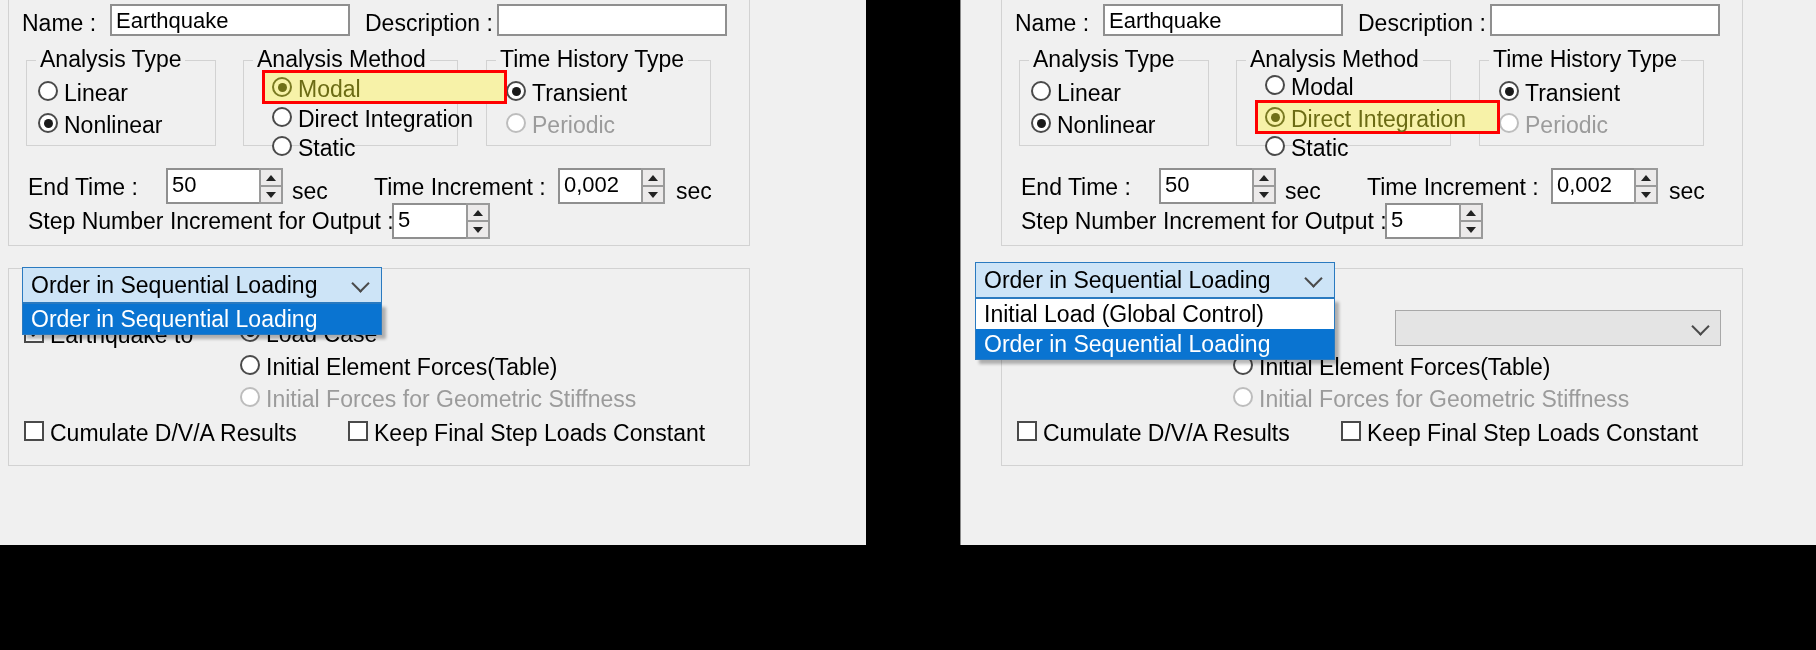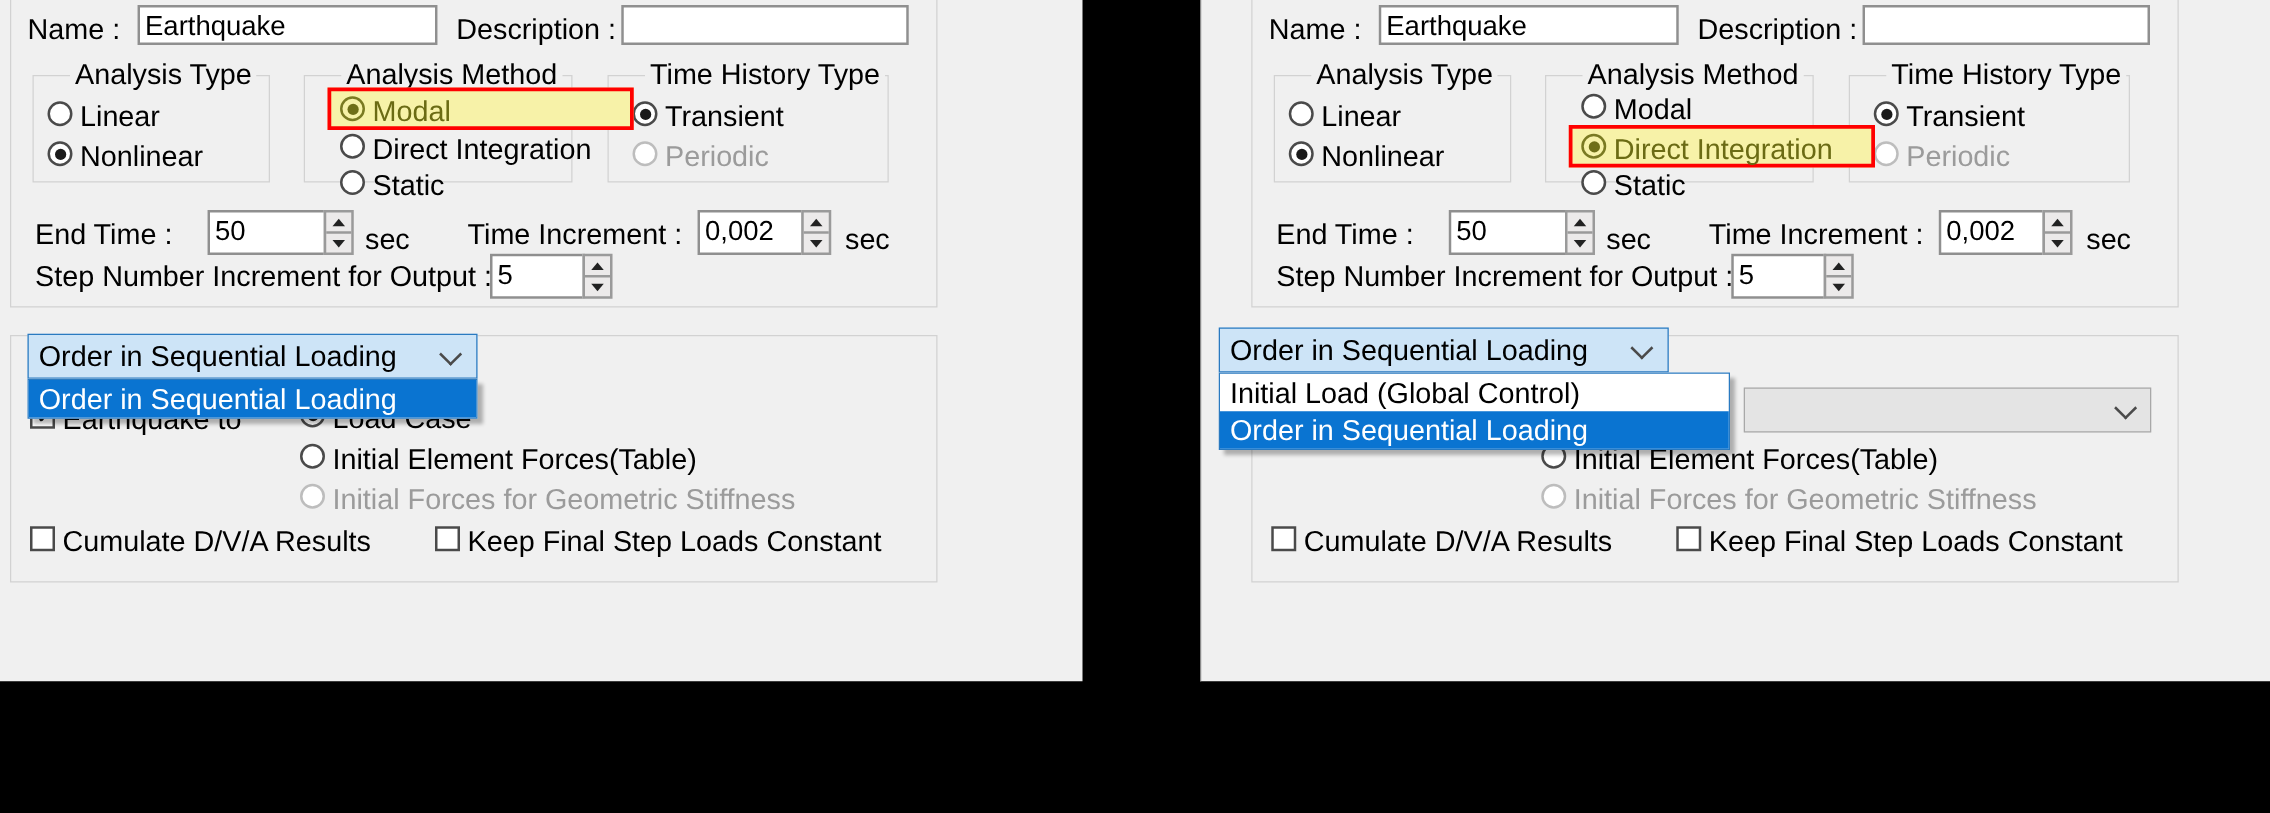--- a/index.html
+++ b/index.html
@@ -16,21 +16,21 @@
   .lbl{position:absolute;font-size:23px;color:#000;white-space:nowrap;line-height:1;}
   .lbl.dim{color:#9b9b9b;}
 
   
   .txt{position:absolute;box-sizing:border-box;background:#fff;border:2px solid #8f8f8f;
        font-size:22px;color:#000;padding:2px 4px;line-height:1.15;white-space:nowrap;overflow:hidden;}
 
   
   .grp{position:absolute;box-sizing:border-box;border:1px solid #d2d2d2;background:transparent;}
   .grp-title{position:absolute;background:#f0f0f0;font-size:23px;color:#000;
-             padding:0 4px;white-space:nowrap;line-height:1;margin-left:20px;}
+             padding:0 4px;white-space:nowrap;line-height:1;}
 
   
   .radio{position:absolute;width:20px;height:20px;border-radius:50%;
          box-sizing:border-box;border:2px solid #4a4a4a;background:#fff;}
   .radio.dim{border-color:#bdbdbd;}
   .radio .dot{position:absolute;left:50%;top:50%;width:9px;height:9px;margin:-4.5px 0 0 -4.5px;
               border-radius:50%;background:#1a1a1a;}
   .radio.olive{border-color:#7a7a22;background:#f7f2a8;}
   .radio.olive .dot{background:#6f6f18;}
 
@@ -262,21 +262,21 @@
       <div class="lbl" style="left:82px;top:422px;">Cumulate D/V/A Results</div>
       <div class="cbx" style="left:380px;top:421px;"></div>
       <div class="lbl" style="left:406px;top:422px;">Keep Final Step Loads Constant</div>
 
       <div class="combo-open" style="left:14px;top:262px;width:360px;height:36px;">
         <span>Order in Sequential Loading</span>
         <span class="chev">
             <span class="chevglyph"></span>
           </span>
       </div>
-      <div class="ddlist" style="left:14px;top:298px;width:409px;">
+      <div class="ddlist" style="left:14px;top:298px;width:360px;">
         <div class="ddopt">Initial Load (Global Control)</div>
         <div class="ddopt sel">Order in Sequential Loading</div>
       </div>
 
     </div>
   </div>
 
 </div>
 
 </body></html>

